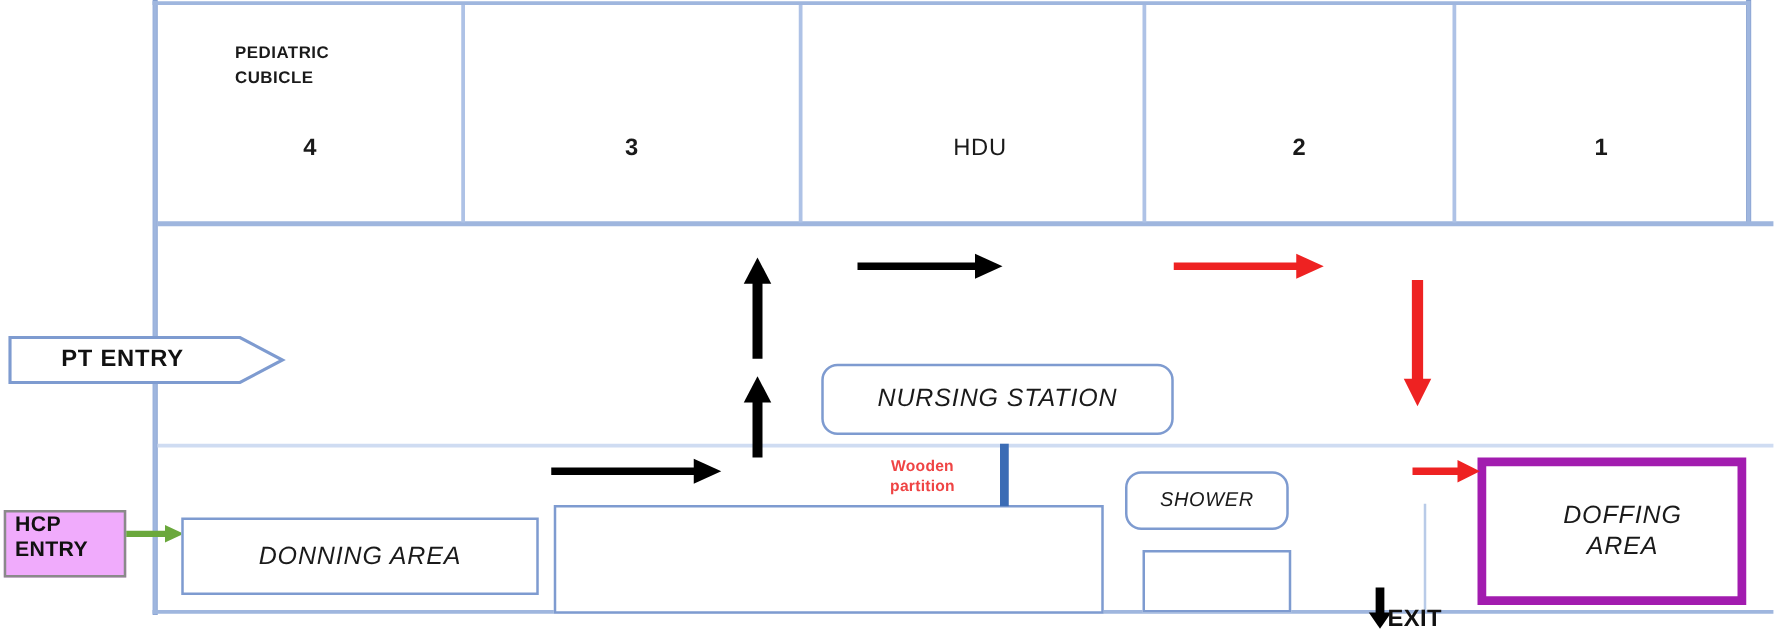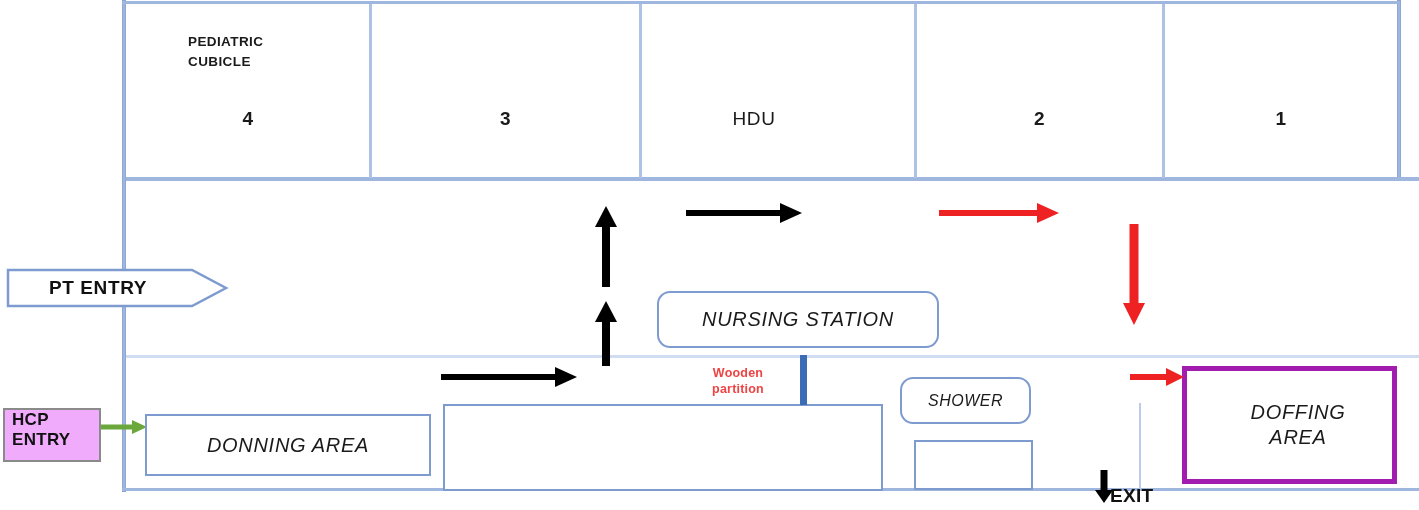--- a/index.html
+++ b/index.html
@@ -82,21 +82,21 @@
   .room-box {
     position: absolute;
     border: 2px solid #7e9bd0;
     background: #ffffff;
     box-sizing: border-box;
     display: flex;
     align-items: center;
     justify-content: center;
   }
   .room-box.rounded { border-radius: 13px; }
-  .room-box.thick { border: 5px solid #a21caf; padding-left: 17px; }
+  .room-box.thick { border: 7px solid #a21caf; padding-left: 17px; }
   .room-label {
     font-size: 20px;
     font-weight: 400;
     color: #1a1a1a;
     letter-spacing: 0.7px;
     text-align: center;
     line-height: 1.25;
     font-style: italic;
   }
   .room-label.small { font-size: 16px; letter-spacing: 0.5px; }
@@ -191,21 +191,21 @@
     </div>
     <div class="cubicle-num">4</div>
   </div>
   <div class="cubicle-div" style="left:369px;"></div>
 
   <div class="cubicle" style="left:372px; width:267px;">
     <div class="cubicle-num">3</div>
   </div>
   <div class="cubicle-div" style="left:639px;"></div>
 
-  <div class="cubicle" style="left:618px; width:272px;">
+  <div class="cubicle" style="left:648px; width:272px;">
     <div class="cubicle-name">HDU</div>
   </div>
   <div class="cubicle-div" style="left:914px;"></div>
 
   <div class="cubicle" style="left:917px; width:245px;">
     <div class="cubicle-num">2</div>
   </div>
   <div class="cubicle-div" style="left:1162px;"></div>
 
   <div class="cubicle" style="left:1165px; width:232px;">

